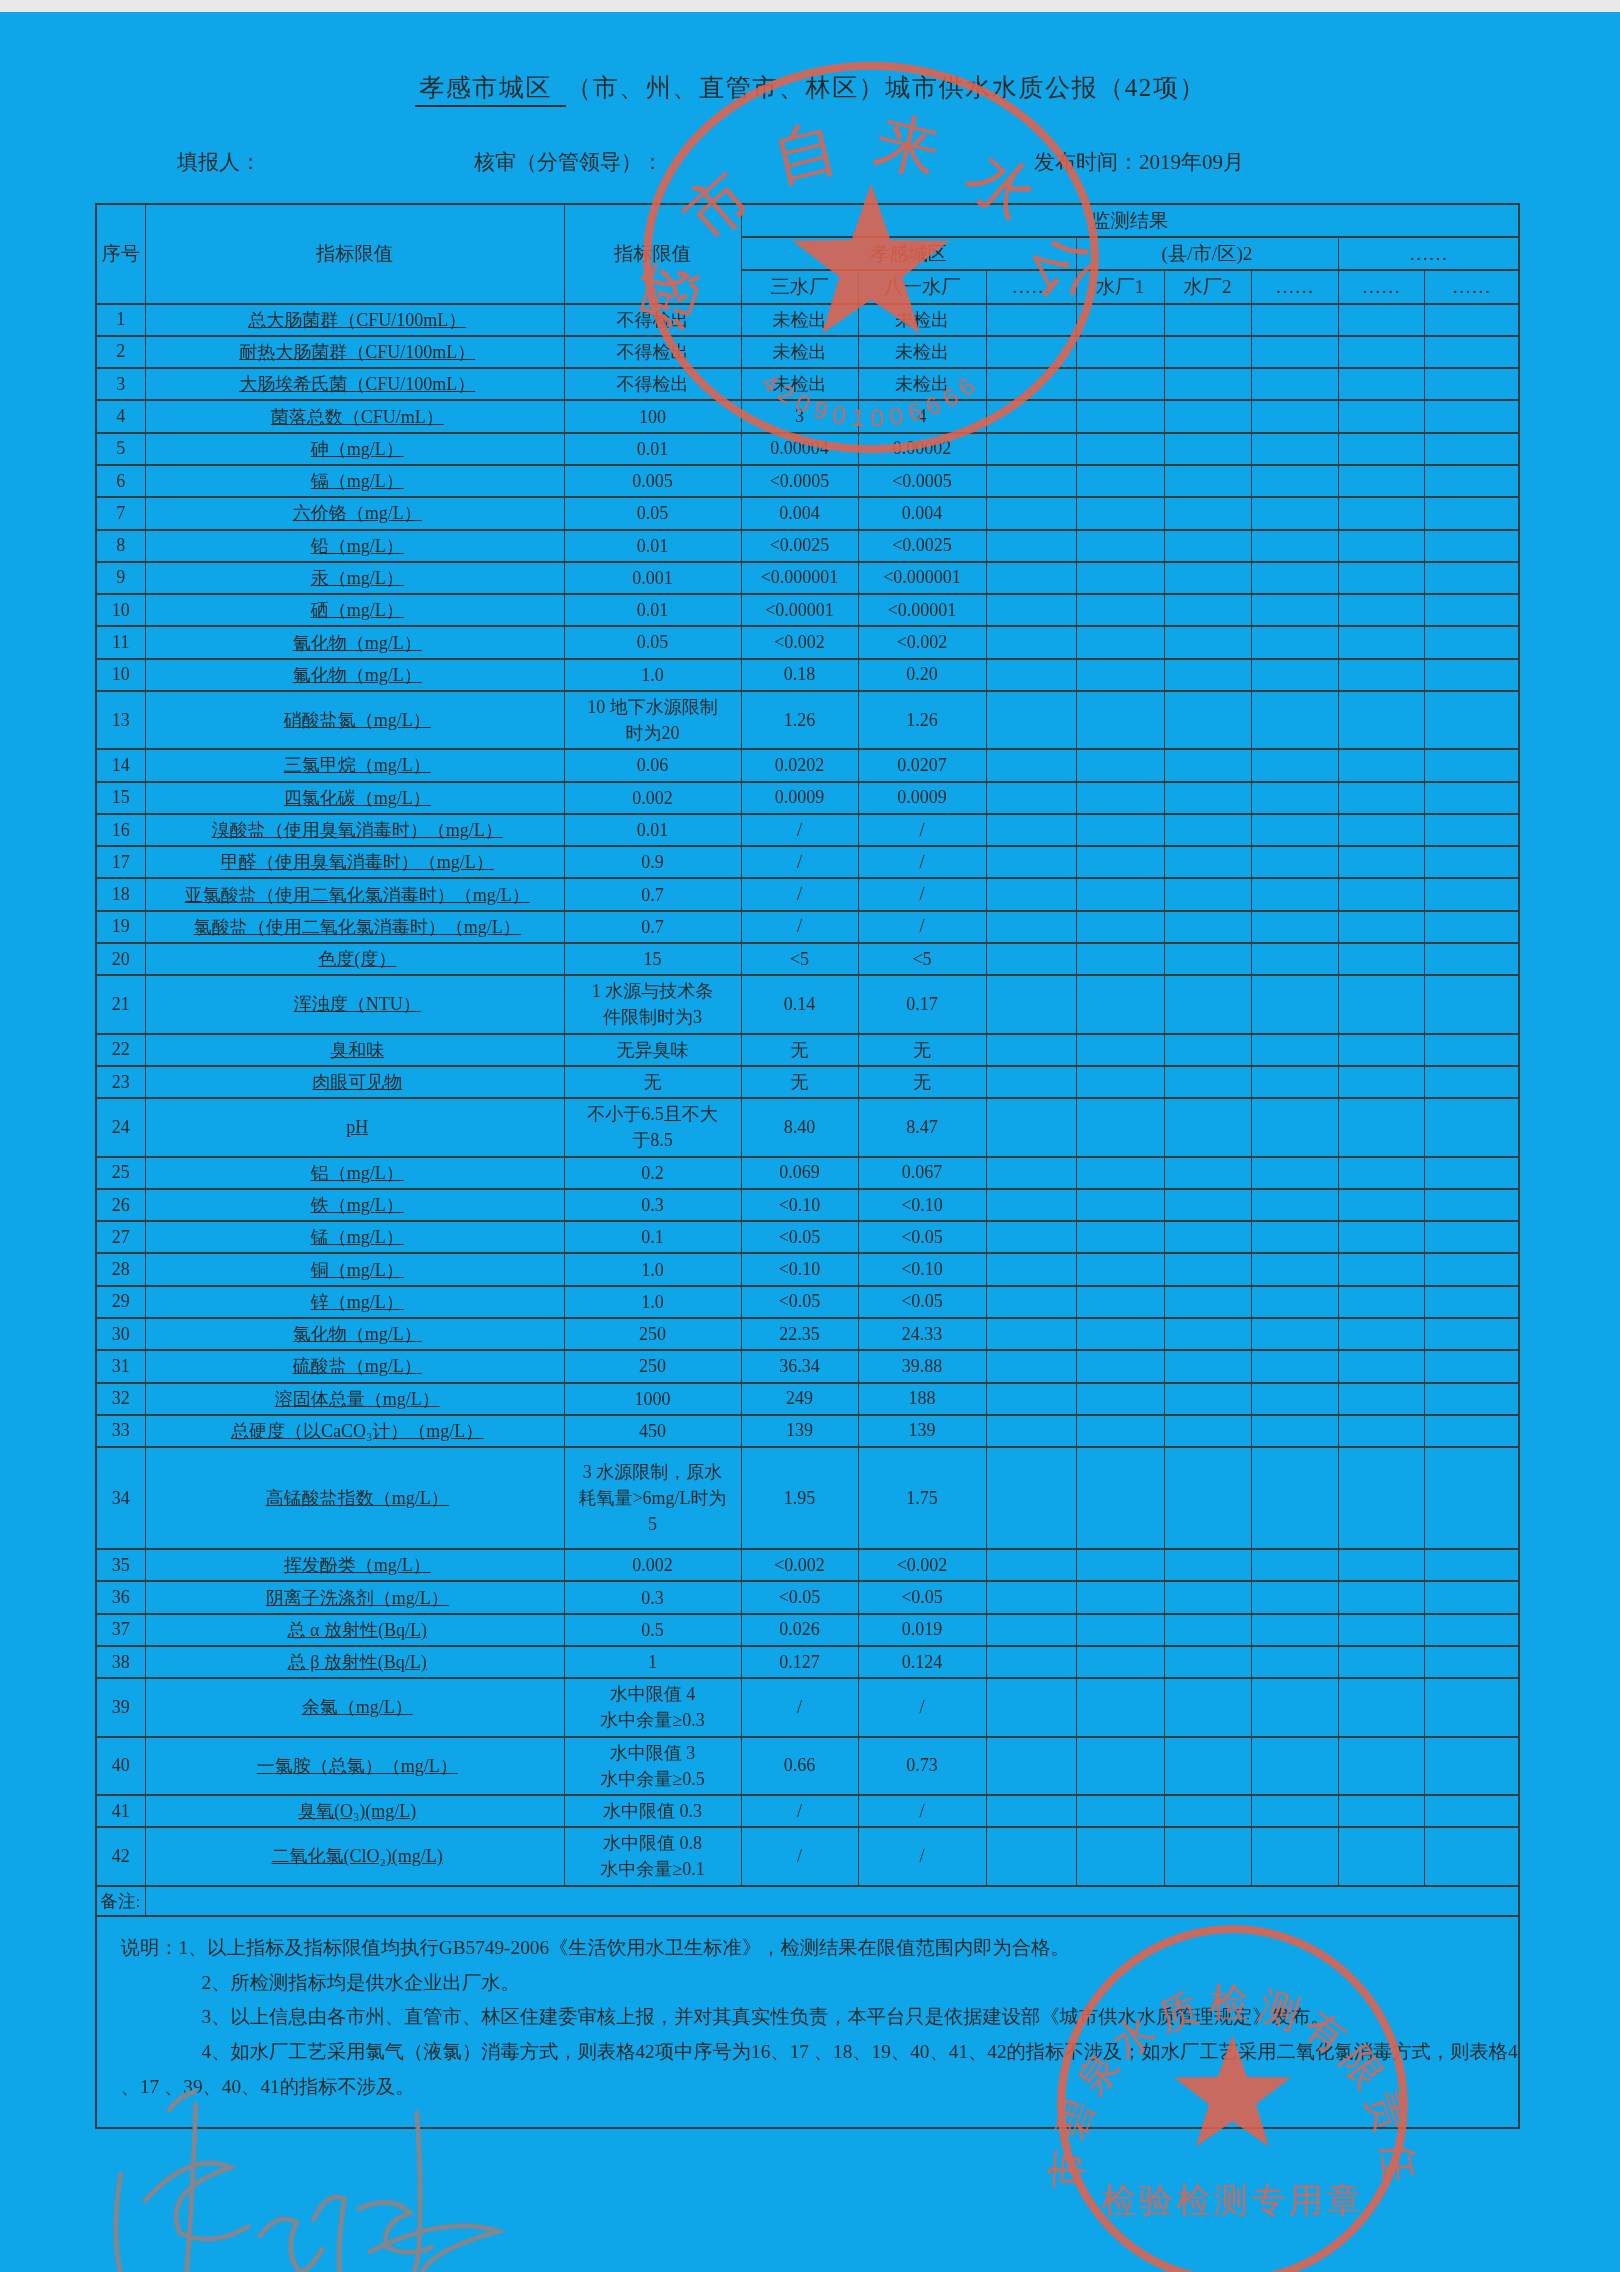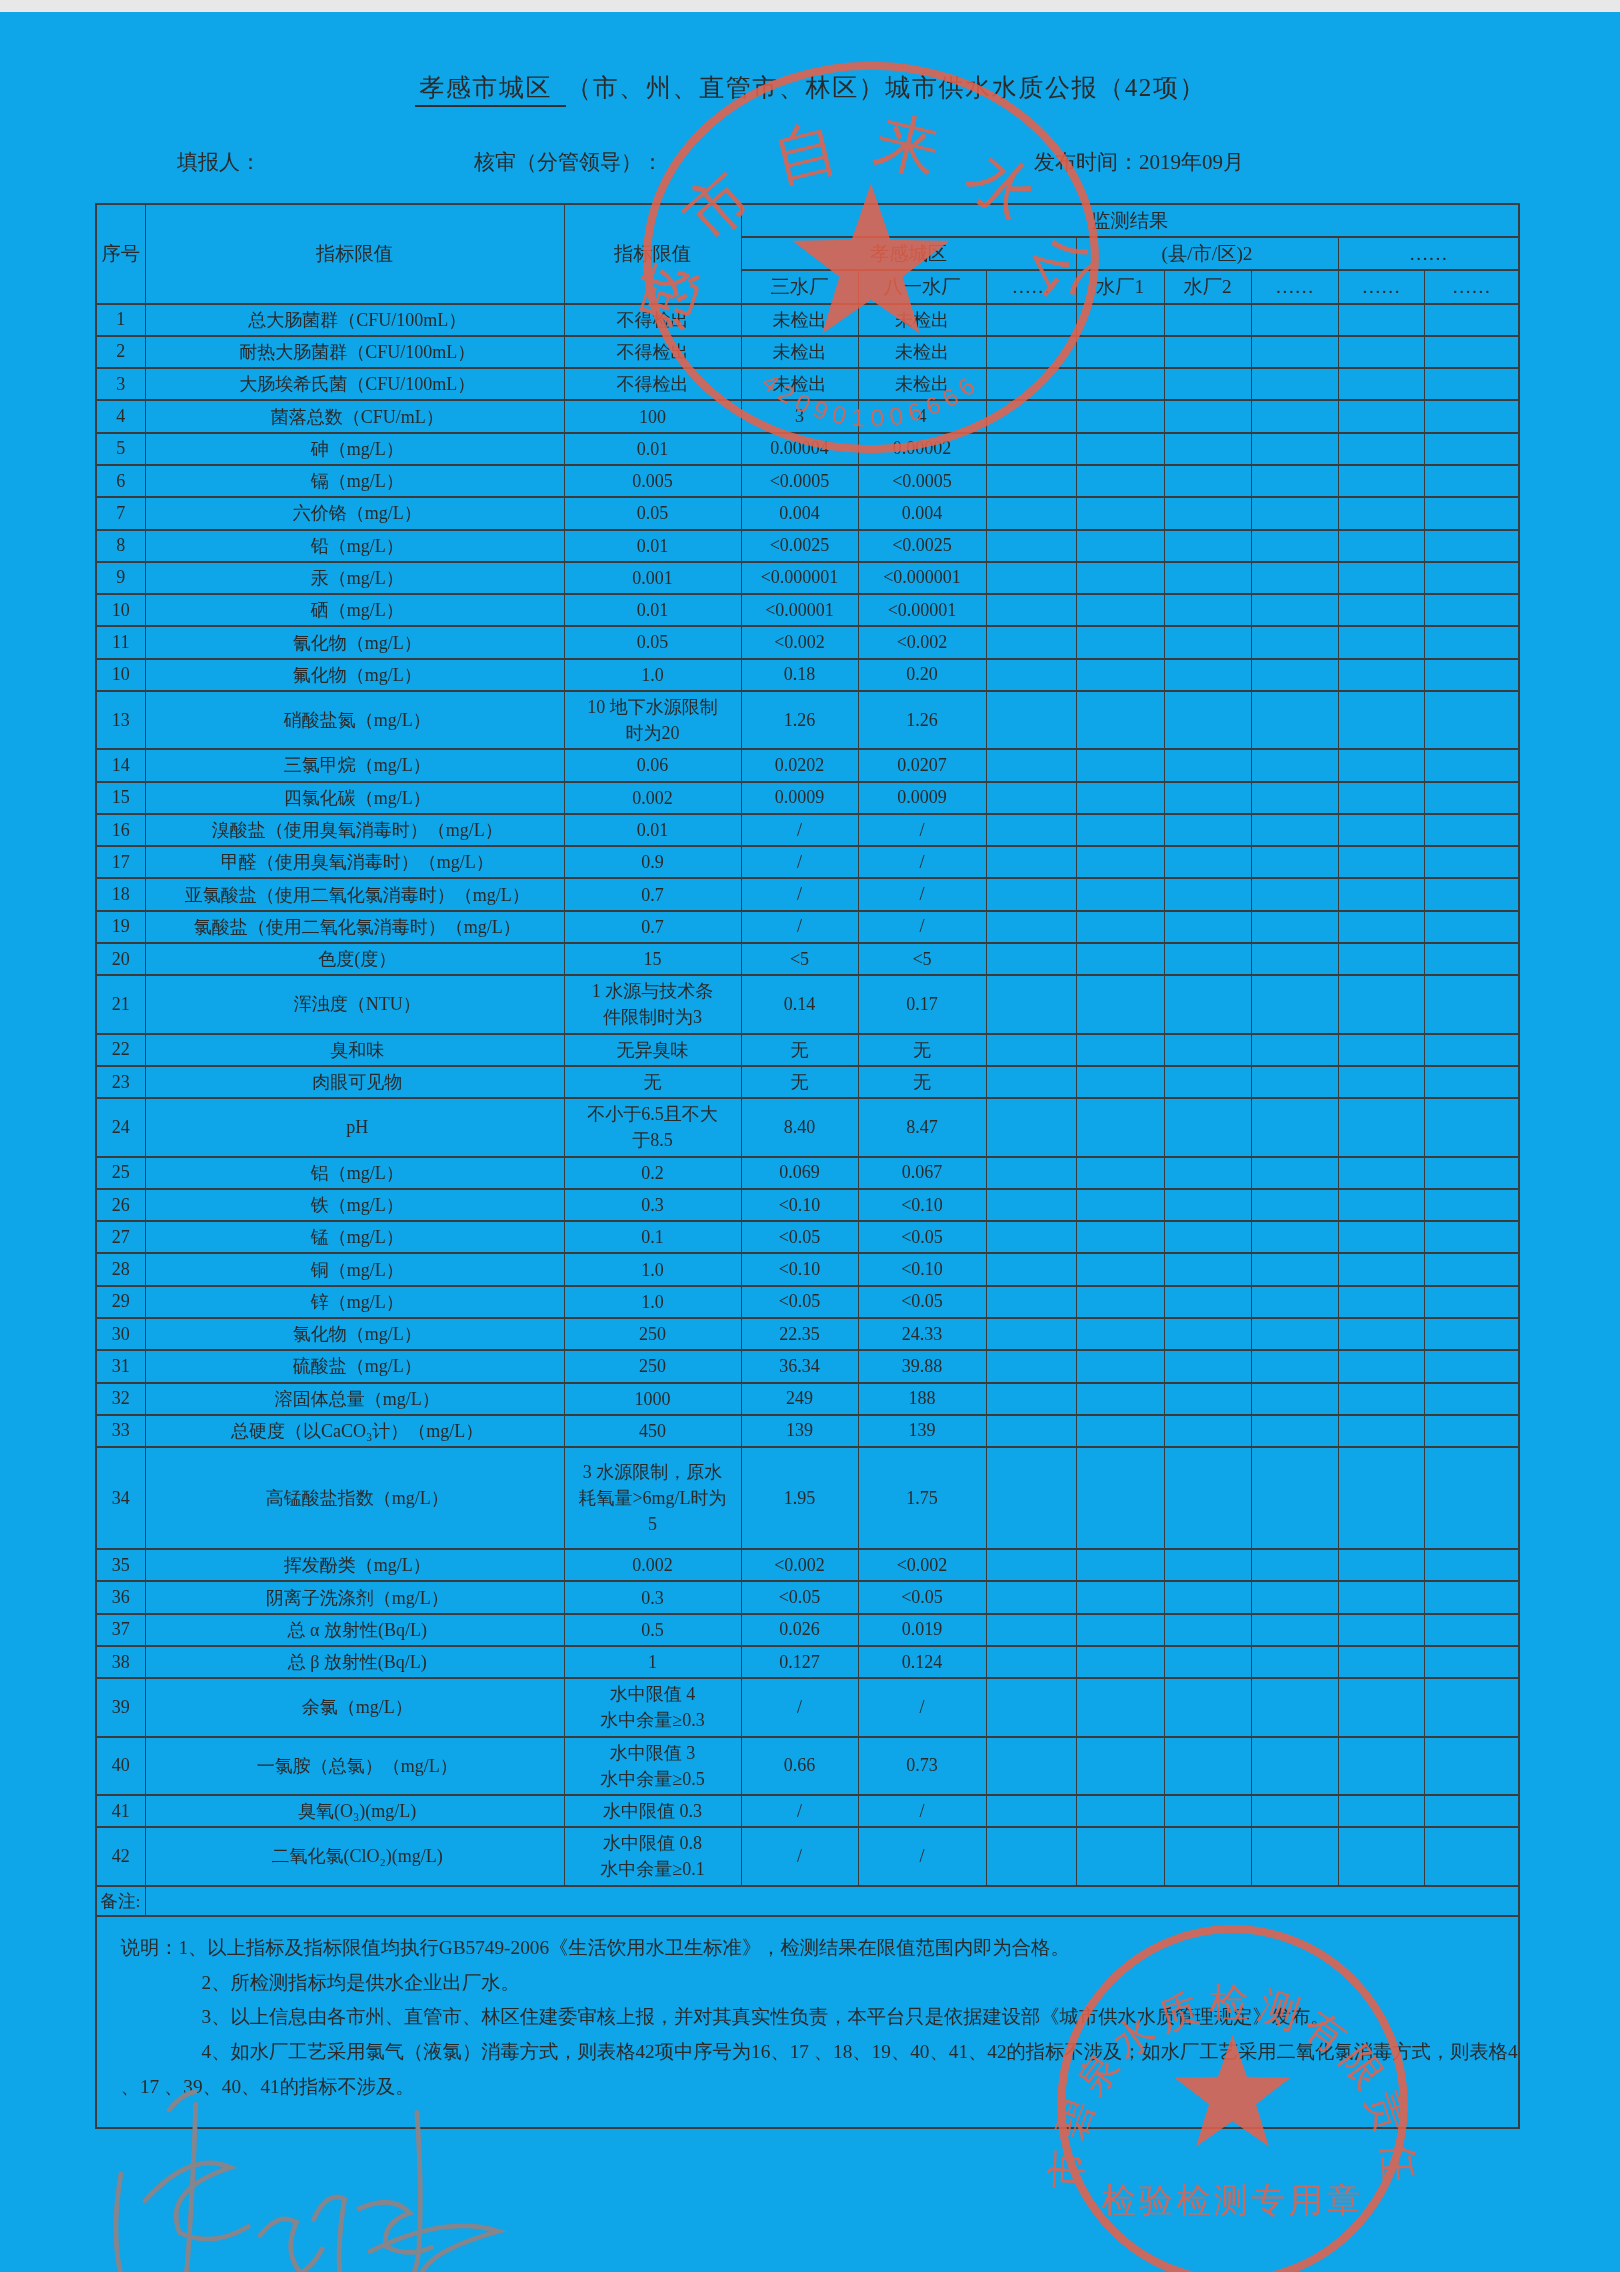--- a/index.html
+++ b/index.html
@@ -26,21 +26,21 @@
     border-left:1.3px solid #3b3b3b;border-right:1.3px solid #3b3b3b;
     border-top:2.1px solid #3b3b3b;border-bottom:2.1px solid #3b3b3b;
     text-align:center;vertical-align:middle;font-weight:normal;
     padding:2.1px 3.2px;overflow:hidden;
   }
   .report thead th{font-size:19.3px;}
   .report thead tr{height:28px;}
   .report tbody tr{height:29px;}
   .report tbody tr.t2{height:52px;}
   .report tbody tr.t3{height:102px;}
-  .c-ind{text-align:right;padding-left:8.6px !important;}
+  .c-ind{text-align:right;padding-left:8.6px !important;text-decoration:underline;}
   .c-lim{white-space:pre-line;line-height:1.45;}
   .remark-row{height:58px;}
   .remark-row .c-remark{text-align:left !important;font-size:17.7px;
     vertical-align:middle;padding-left:3.2px !important;}
   .notes-cell{padding:14px 7.5px 22.5px 23.6px !important;text-align:left !important;}
   .notes{font-size:19.3px;line-height:1.8;}
   .note-line{white-space:nowrap;}
   .note-line.ind{padding-left:81px;}
   
   .stamp{position:absolute;opacity:.86;}

